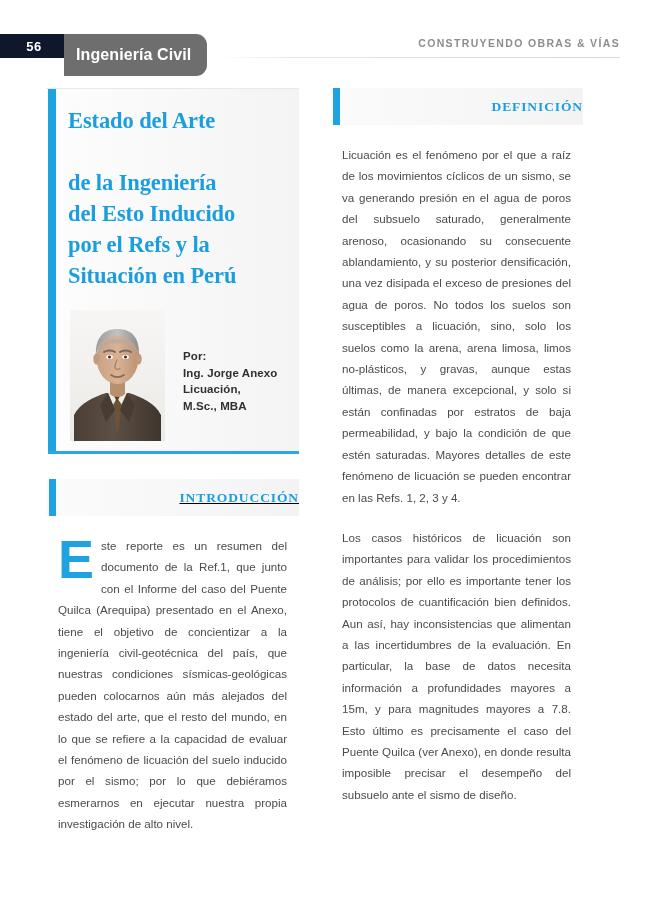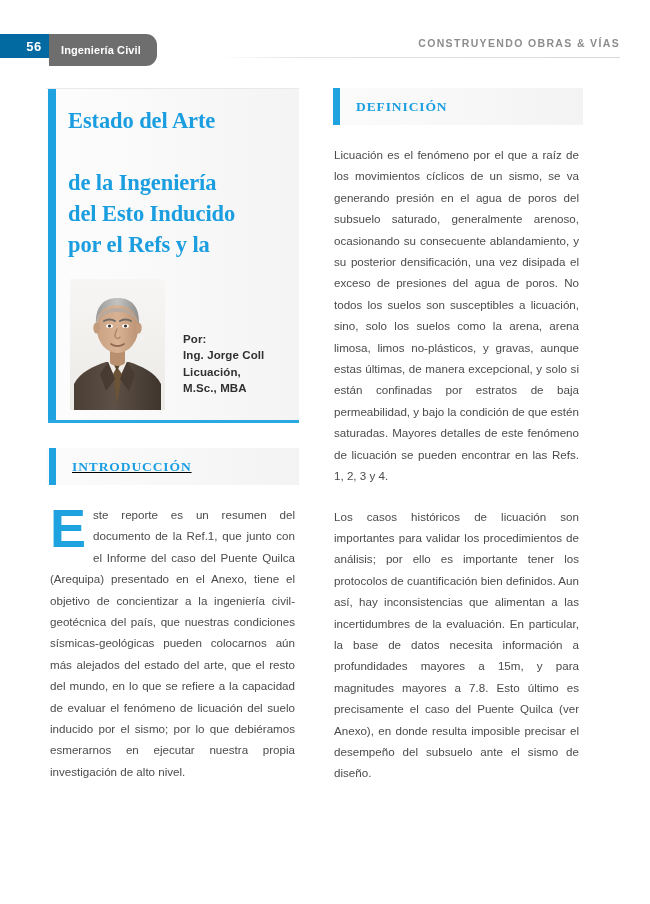--- a/index.html
+++ b/index.html
@@ -22,40 +22,40 @@
     top: 34px;
     width: 650px;
     height: 24px;
   }
   .folio {
     position: absolute;
     left: 0;
     top: 0;
     width: 68px;
     height: 24px;
-    background: #0369a1;
+    background: #0f172a;
     color: #ffffff;
     font-size: 13px;
     font-weight: bold;
     letter-spacing: 0.5px;
     display: flex;
     align-items: center;
     justify-content: center;
     font-family: "Liberation Sans", sans-serif;
   }
   .folio-tab {
     position: absolute;
-    left: 49px;
+    left: 64px;
     top: 0;
-    height: 32px;
+    height: 42px;
     padding: 0 16px 0 12px;
     background: #6e6e6e;
     border-radius: 0 11px 11px 0;
     color: #ffffff;
-    font-size: 11px;
+    font-size: 16px;
     font-weight: bold;
     display: flex;
     align-items: center;
     letter-spacing: 0.1px;
   }
   .header-right {
     position: absolute;
     right: 30px;
     top: 3px;
     font-size: 10.5px;
@@ -115,21 +115,21 @@
     font-weight: bold;
     font-size: 22.5px;
     line-height: 31px;
     letter-spacing: -0.1px;
     margin: 0;
   }
 
   
   .author-row {
     display: flex;
-    align-items: center;
+    align-items: flex-start;
     margin-top: 19px;
     padding-left: 2px;
   }
   .portrait {
     width: 95px;
     height: 131px;
     flex: 0 0 95px;
     background: #f4f2f0;
     position: relative;
     overflow: hidden;
@@ -149,20 +149,21 @@
   
   .section-head {
     position: relative;
     width: 253px;
     height: 37px;
     background: linear-gradient(to right, #fbfbfb 0%, #f7f7f7 60%, #f3f3f3 100%);
     display: flex;
     align-items: center;
     box-sizing: border-box;
     padding-left: 26px;
+    justify-content: flex-end;
   }
   .section-head::before {
     content: "";
     position: absolute;
     left: 3px;
     top: 0;
     bottom: 0;
     width: 7px;
     background: #1fa2e0;
   }
@@ -174,21 +175,21 @@
     letter-spacing: 0.9px;
   }
 
   
   .body-copy {
     font-size: 11.6px;
     line-height: 21.4px;
     color: #4b4b4b;
     text-align: justify;
     hyphens: manual;
-    margin: 4px;
+    margin: 12px;
   }
   .gap-after-head { margin-top: 19px; }
   .gap-after-para { margin-top: 28px; text-decoration: underline; }
 
   .dropcap-para {
     position: relative;
   }
   .dropcap {
     float: left;
     color: #1fa2e0;
@@ -212,20 +213,21 @@
 
 <div class="col col-left">
 
   <div class="hero">
     <h1 class="hero-title">
       <span>Estado del Arte</span><br>
       <br>
       <span>de la Ingeniería</span><br>
       <span>del Esto Inducido</span><br>
       <span>por el Refs y la</span><br>
+      <span>Situación en Perú</span>
     </h1>
 
     <div class="author-row">
       <div class="portrait">
         <svg width="95" height="131" viewBox="0 0 95 131">
           <defs>
             <linearGradient id="bgG" x1="0" y1="0" x2="0" y2="1">
               <stop offset="0%" stop-color="#f7f6f4"></stop>
               <stop offset="100%" stop-color="#eceae7"></stop>
             </linearGradient>
@@ -278,21 +280,21 @@
           <path d="M41 65 C45 67.5 50 67.5 54 65" stroke="#8f6650" stroke-width="1.7" fill="none" stroke-linecap="round"></path>
 
           <ellipse cx="47.5" cy="70" rx="9" ry="3.5" fill="#c09madd" opacity="0"></ellipse>
 
           <path d="M38 83 L30 95 L36 112 L45 100 Z" fill="#463a31" opacity="0.9"></path>
           <path d="M57 83 L65 95 L59 112 L50 100 Z" fill="#463a31" opacity="0.9"></path>
         </svg>
       </div>
       <div class="author-meta">
         <div>Por:</div>
-        <div>Ing. Jorge Coll</div>
+        <div>Ing. Jorge Anexo</div>
         <div>Licuación,</div>
         <div>M.Sc., MBA</div>
       </div>
     </div>
 
     <div class="hero-underline"></div>
   </div>
 
   <div class="section-head gap-after-para">
     <span class="label">INTRODUCCIÓN</span>

